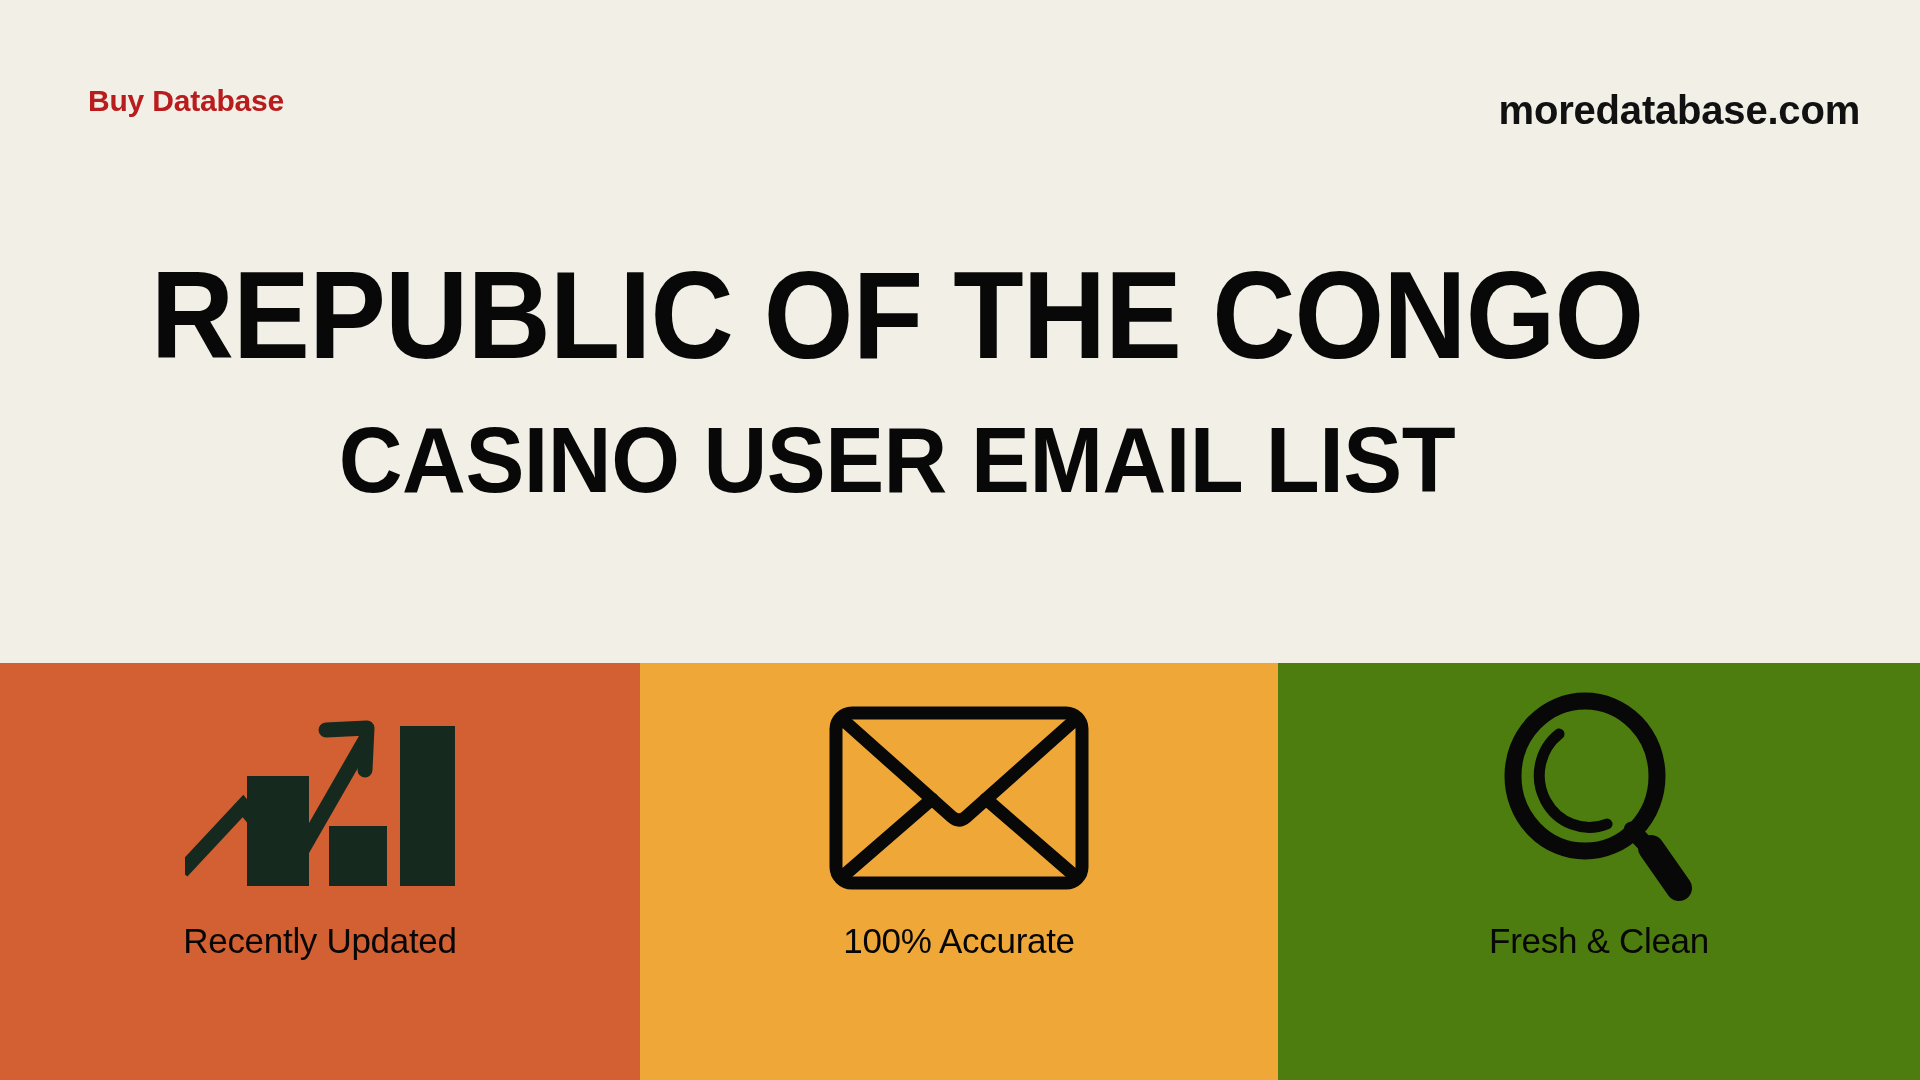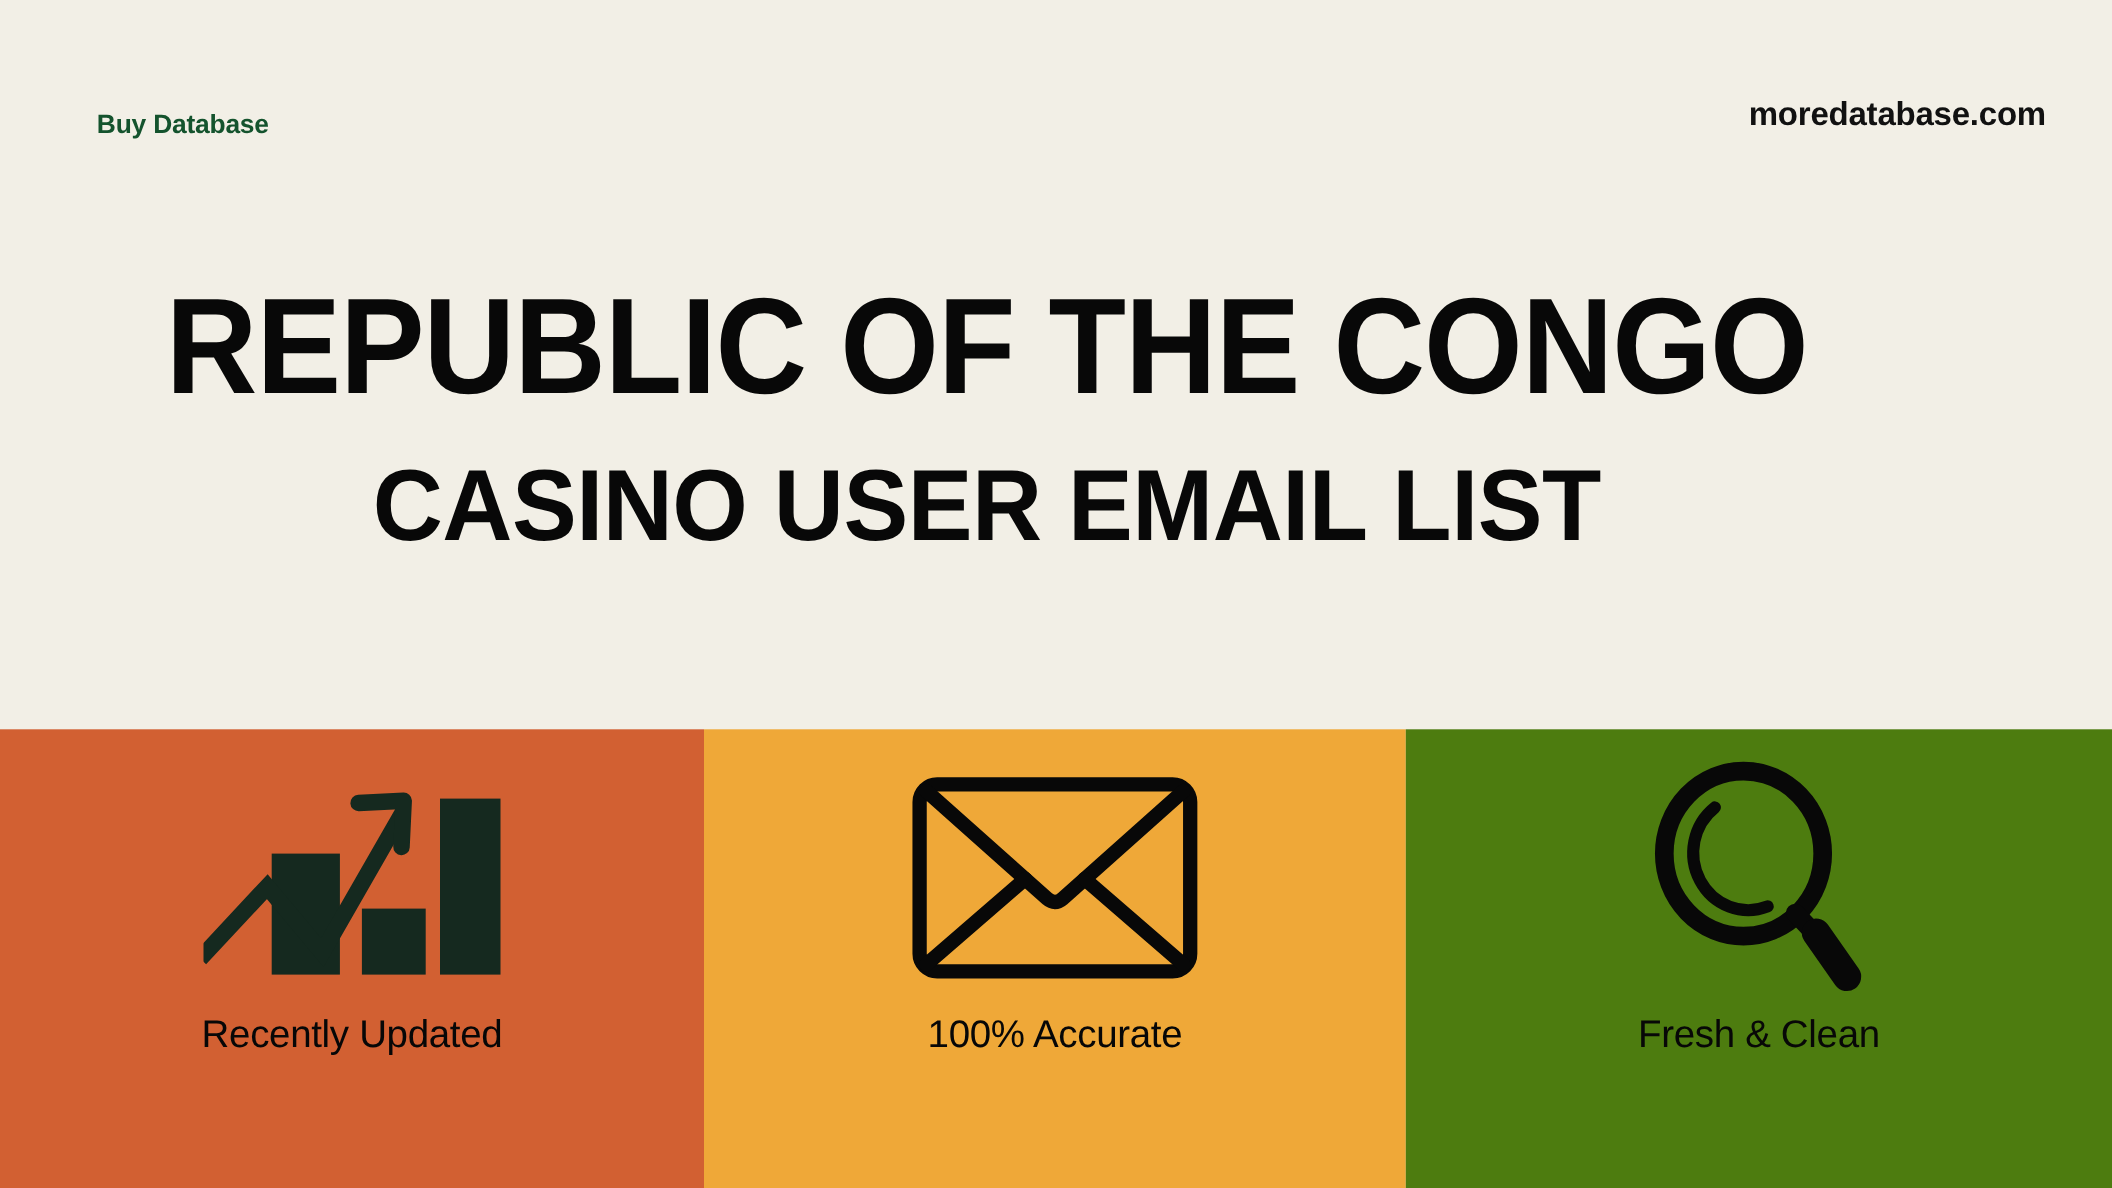--- a/index.html
+++ b/index.html
@@ -13,27 +13,27 @@
     position:absolute; inset:0;
     width:1920px; height:1080px;
     background:#F2EFE6;
   }
 
   
   .topbar {
     position:absolute; top:0; left:0; width:1920px; height:200px;
   }
   .brand-left {
-    position:absolute; left:88px; top:100px;
-    font-size:24px; font-weight:bold; color:#14532d;
+    position:absolute; left:88px; top:84px;
+    font-size:30px; font-weight:bold; color:#b91c1c;
     letter-spacing:-0.2px; white-space:nowrap;
   }
   .brand-right {
     position:absolute; right:440px; top:88px;
-    font-size:30px; font-weight:bold; color:#111111;
+    font-size:40px; font-weight:bold; color:#111111;
     letter-spacing:-0.2px; white-space:nowrap;
     transform:translateX(380px);
   }
 
   
   .headline-wrap {
     position:absolute; left:0; top:258px; width:1794px; text-align:center;
   }
   .headline-main {
     font-family:"Liberation Sans", sans-serif;

